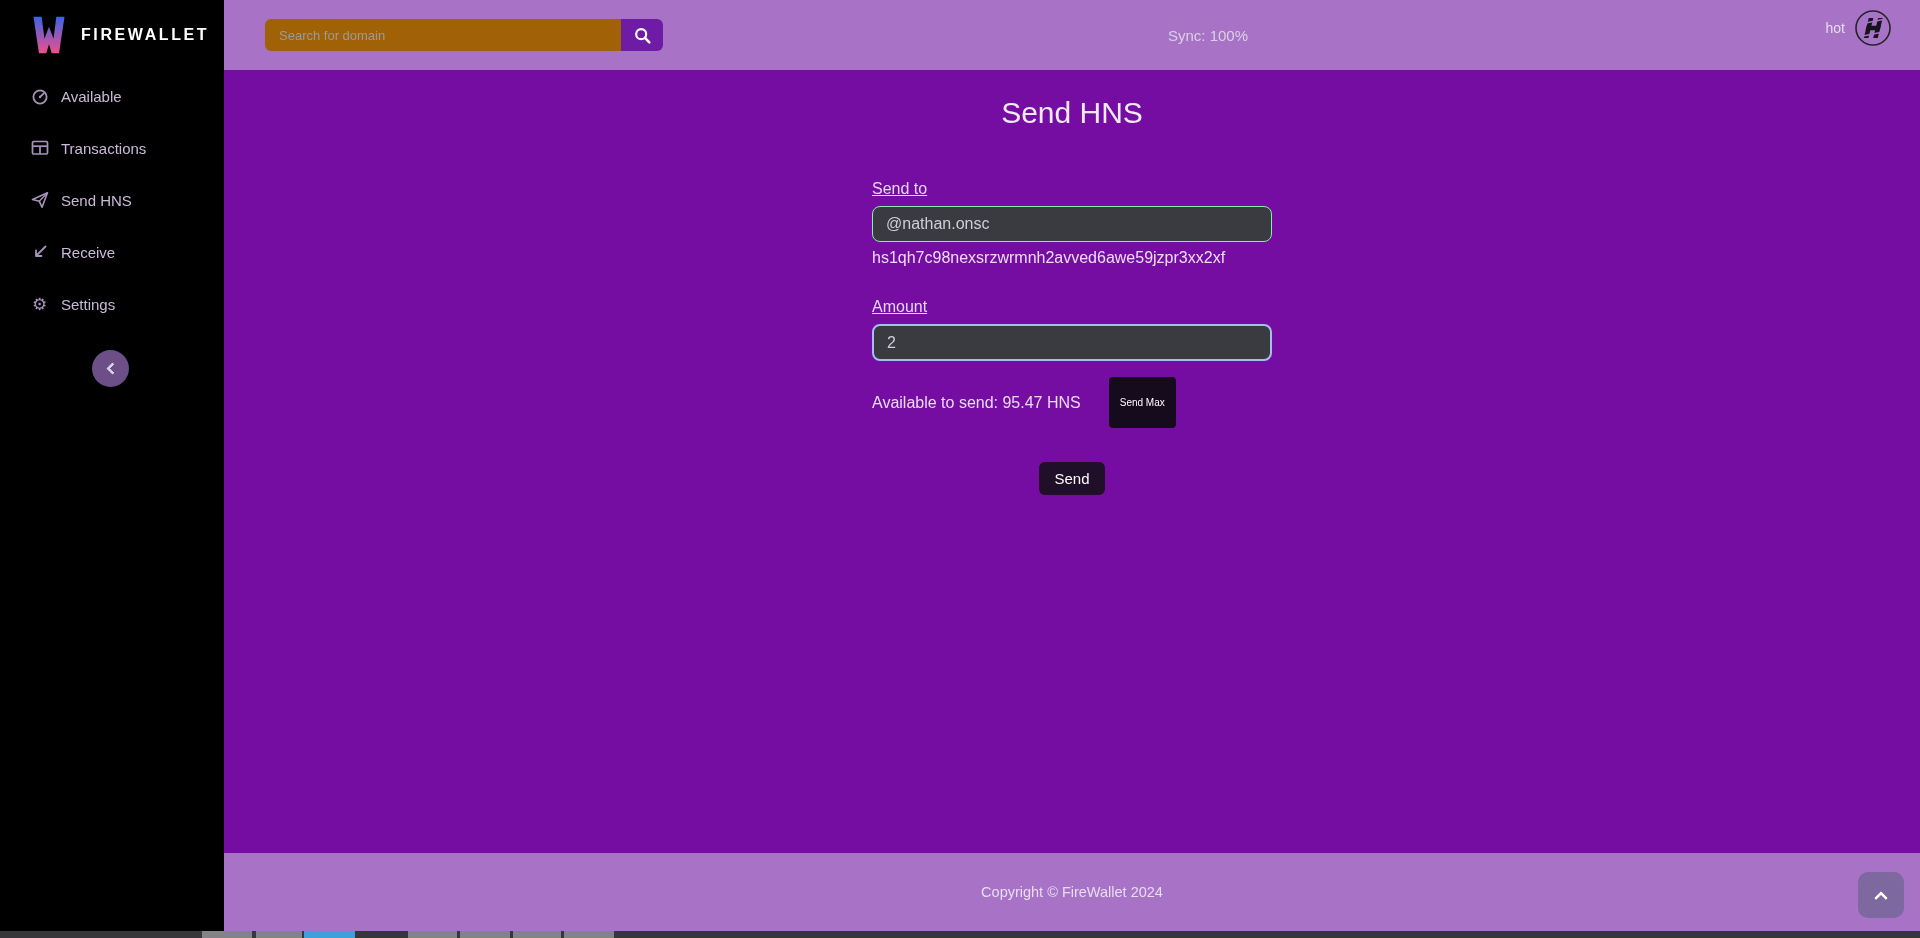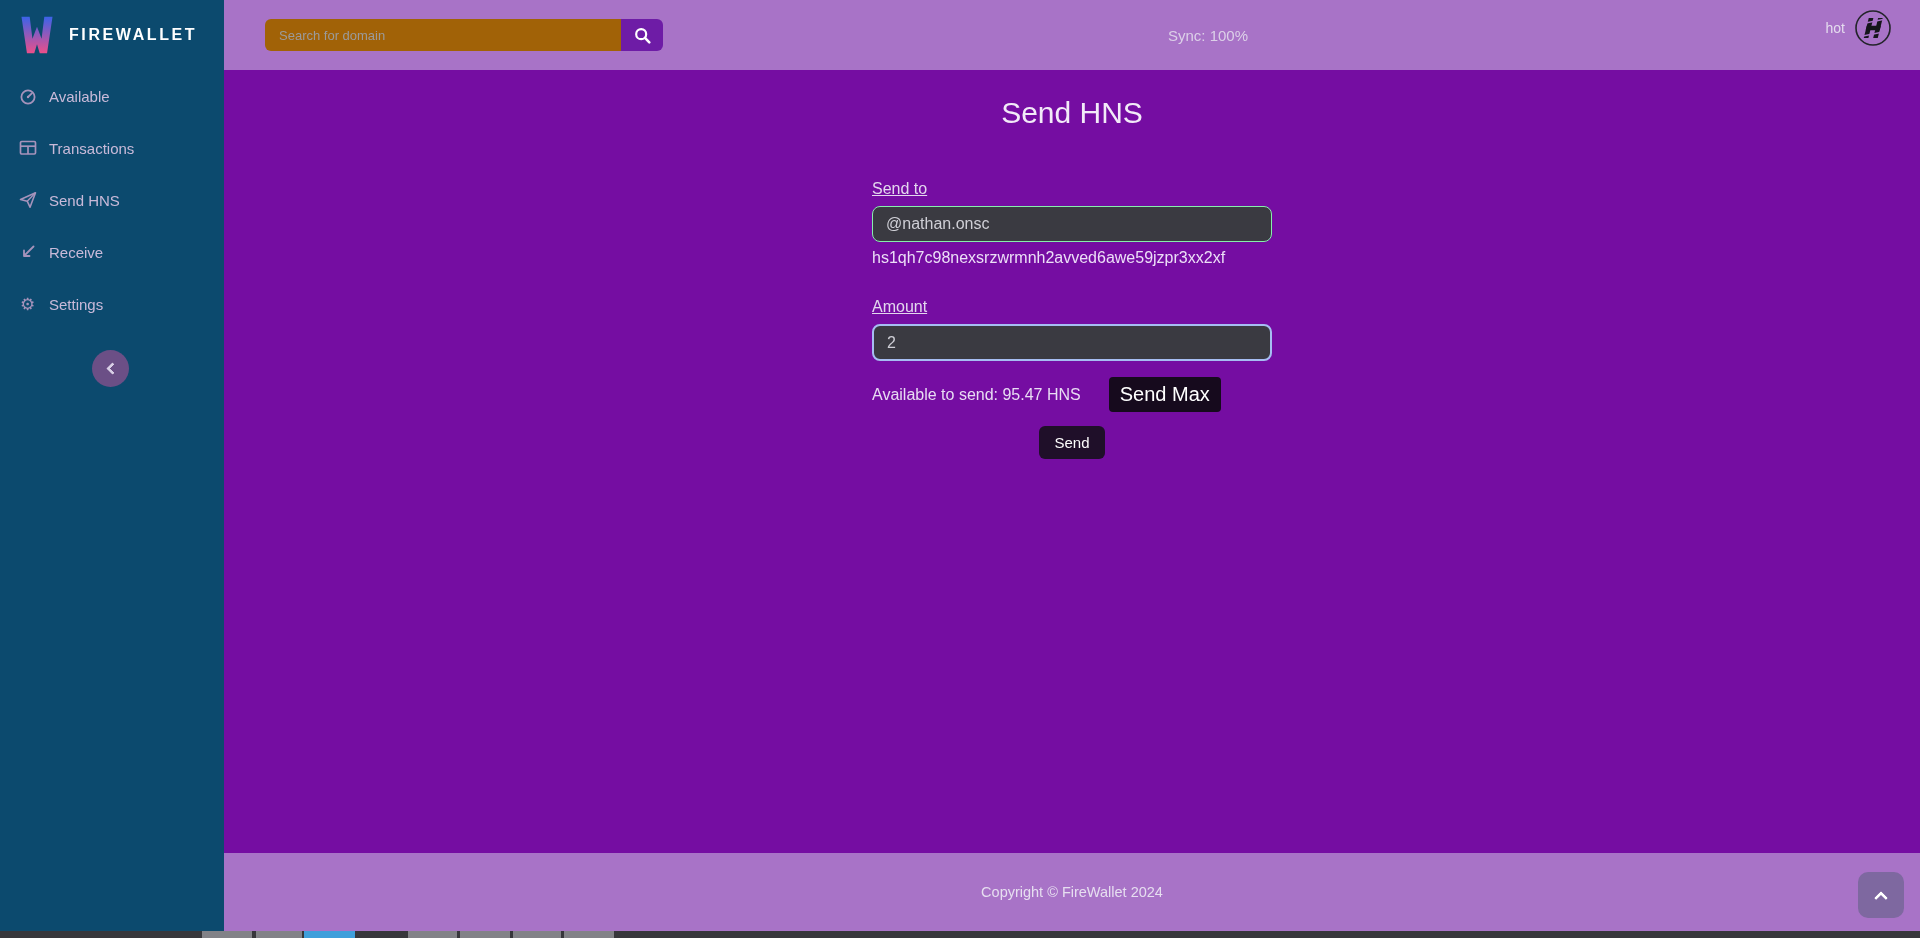--- a/index.html
+++ b/index.html
@@ -1,20 +1,20 @@
 <!DOCTYPE html>
 <html><head>
 <meta charset="utf-8">
 <style>
   * { margin:0; padding:0; box-sizing:border-box; }
   html,body { width:1920px; height:938px; overflow:hidden; font-family:"Liberation Sans", sans-serif; }
   .stage { position:relative; width:1920px; height:938px; background:#750da2; }
 
   
-  .sidebar { position:absolute; left:0; top:0; width:224px; height:931px; background:#0c4a6e; z-index:3; }
+  .sidebar { position:absolute; left:0; top:0; width:224px; height:931px; background:#000000; z-index:3;padding-left:12px; }
   .brand { height:70px; display:flex; align-items:center; padding-left:16px; gap:11px; }
   .brand-text { color:#ffffff; font-weight:bold; font-size:16px; letter-spacing:2.6px; }
   .nav-item { height:52px; display:flex; align-items:center; gap:12px; padding-left:18px;
               color:#c9bad9; font-size:15px; cursor:pointer; }
   .nav-ico { width:19px; display:inline-flex; justify-content:center; color:#a693bb; font-size:16px; line-height:1; }
   .collapse-btn { position:absolute; left:92px; top:350px; width:37px; height:37px; border-radius:50%;
                   background:#6b4f86; display:flex; align-items:center; justify-content:center; cursor:pointer; }
   .chev-left { width:9px; height:9px; border-left:3px solid #d9cfe6; border-bottom:3px solid #d9cfe6;
                transform:rotate(45deg); margin-left:3px; border-radius:1px; }
 
@@ -38,23 +38,23 @@
   .form { width:400px; margin:50px auto 0; }
   .field-label { font-size:16px; color:#e3d7ee; margin-bottom:8px;text-decoration:underline; }
   .text-input { width:100%; height:36px; background:#3a3a41; border:1px solid #86efac; border-radius:8px;
                 color:#cfcfd6; font-size:16px; padding:0 13px; outline:none;
                 font-family:"Liberation Sans",sans-serif; }
   .text-input.focused { border:2px solid #a6bdf2; height:37px; }
   .address { font-size:16px; color:#ecdff7; margin-top:7px; }
   .amount-label { margin-top:31px; }
   .avail-row { margin-top:16px; display:flex; align-items:center; }
   .avail-text { font-size:16px; color:#e8dcf3; }
-  .send-max { margin-left:28px; background:#160a1d; color:#ffffff; font-size:20px; padding:6px 11px;
+  .send-max { margin-left:28px; background:#160a1d; color:#ffffff; font-size:10px; padding:20px 11px;
               border-radius:4px; border:none; cursor:pointer; font-family:"Liberation Sans",sans-serif; }
-  .send-row { text-align:center; margin-top:14px; }
+  .send-row { text-align:center; margin-top:34px; }
   .send-btn { background:#1f0f29; color:#fcfcfc; font-size:15px; padding:8px 15px; border-radius:6px;
               border:none; cursor:pointer; font-family:"Liberation Sans",sans-serif; }
 
   
   .footer { position:absolute; left:224px; top:853px; width:1696px; height:78px; background:#a873c7;
             display:flex; align-items:center; justify-content:center; color:#e6def0; font-size:14.5px; }
   .scroll-top { position:absolute; left:1858px; top:872px; width:46px; height:46px; background:#7e68a0;
                 border-radius:10px; display:flex; align-items:center; justify-content:center;
                 cursor:pointer; z-index:4; }
   .chev-up { width:10px; height:10px; border-top:3.5px solid #ffffff; border-right:3.5px solid #ffffff;

